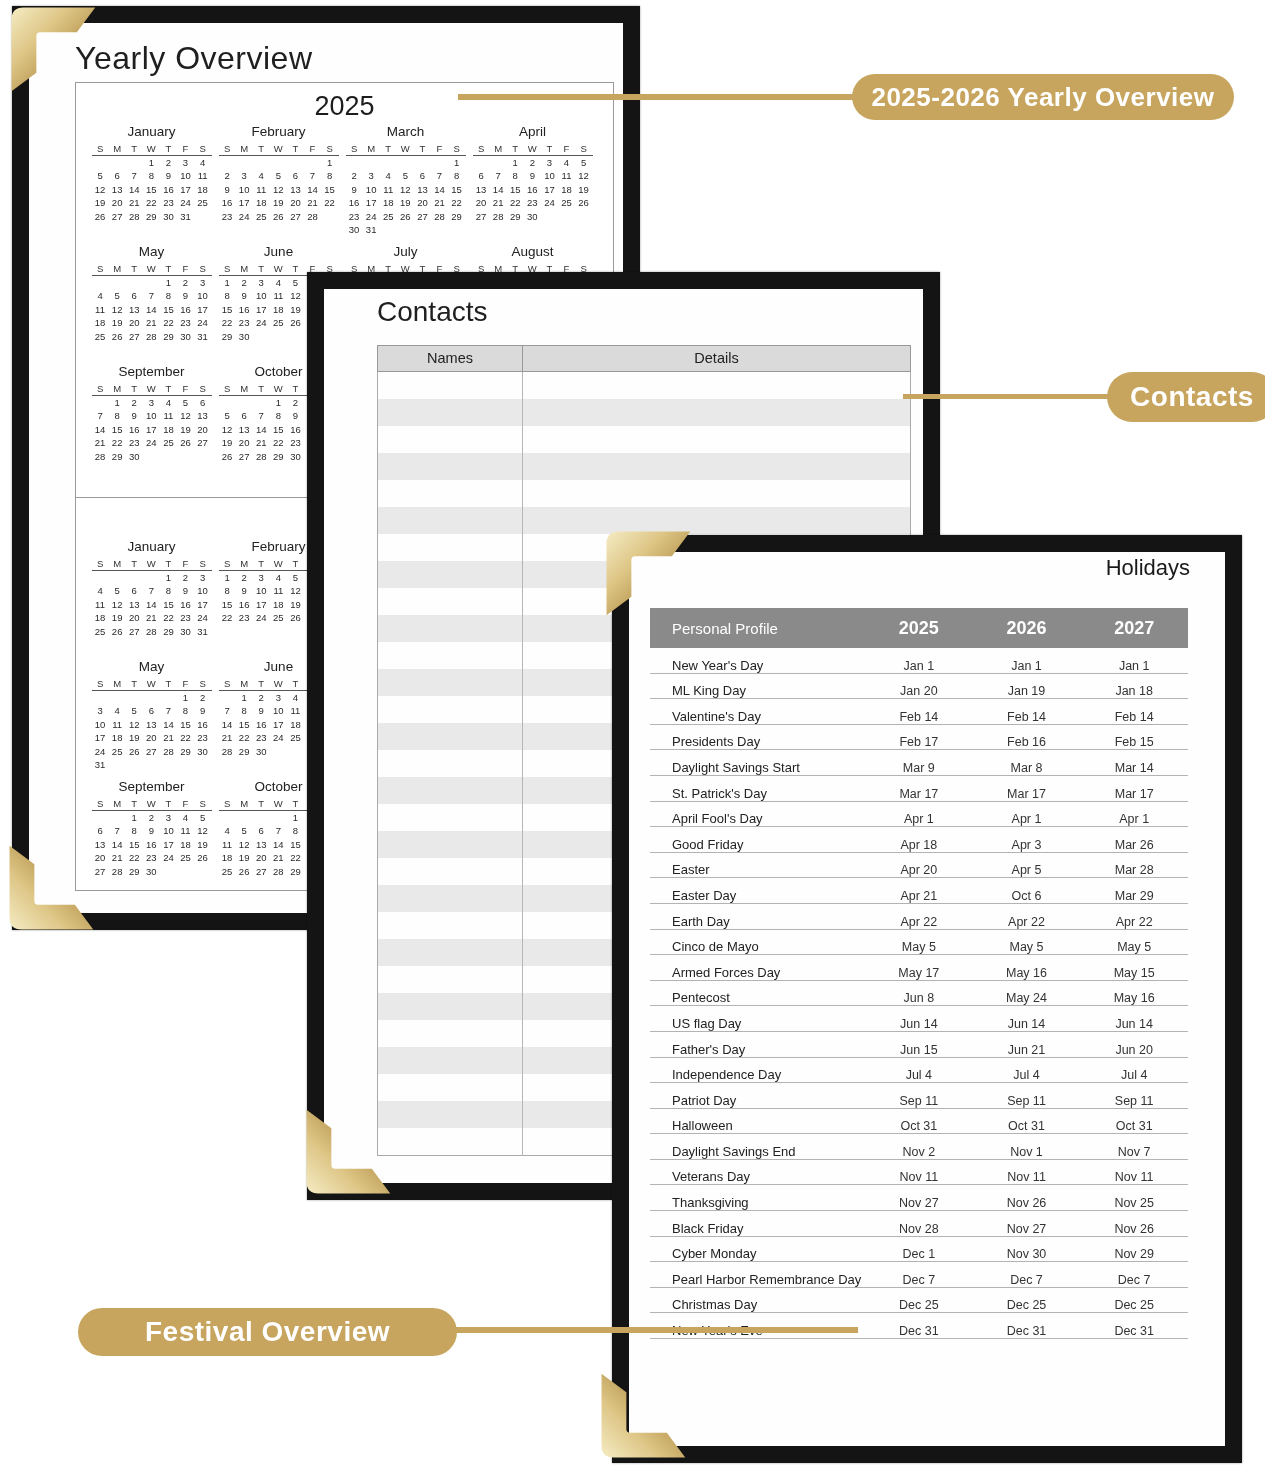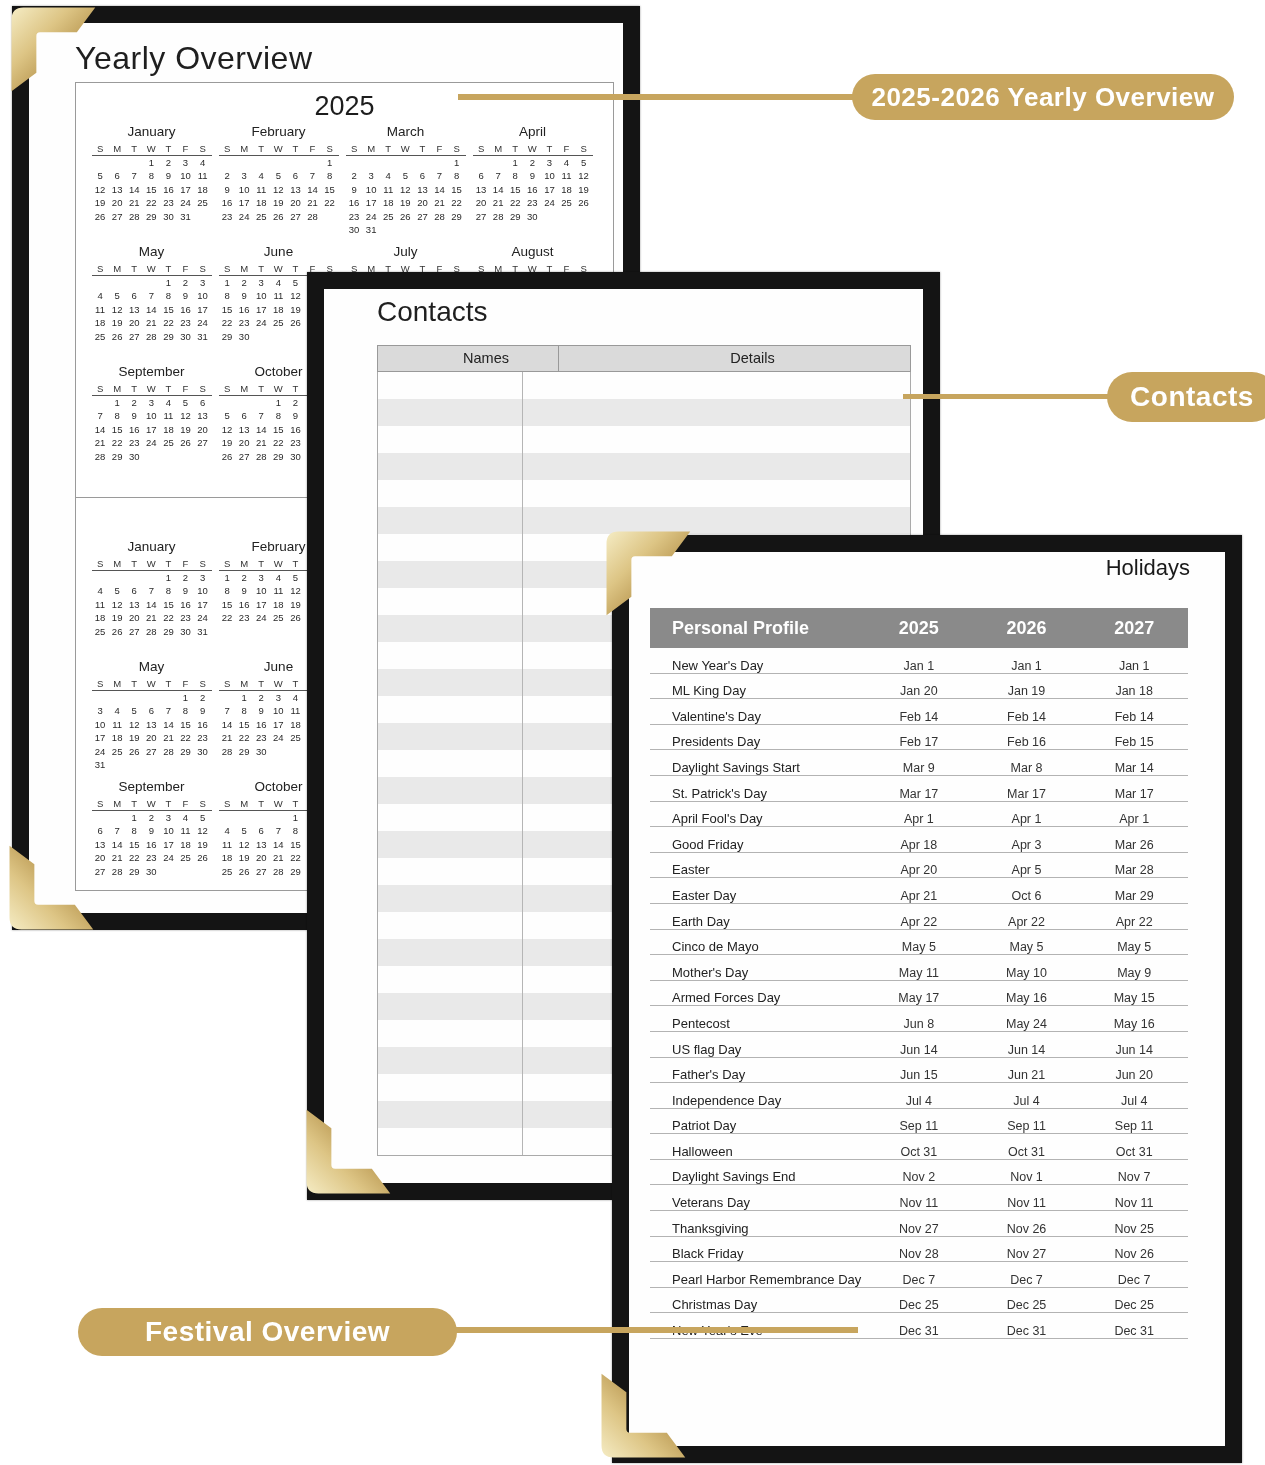--- a/index.html
+++ b/index.html
@@ -20,32 +20,32 @@
   .month-name{text-align:center;font-size:13.5px;color:#222;height:17px;line-height:17px;}
   .wk,.days{width:120px;margin:0 auto;display:grid;grid-template-columns:repeat(7,17.1px);}
   .wk{margin-top:3px;border-bottom:1px solid #555;padding-bottom:1px;}
   .wk span{font-size:9.5px;color:#333;text-align:center;line-height:11px;}
   .days span{font-size:9.5px;color:#2a2a2a;text-align:center;line-height:13.4px;}
   
   .page2{left:307px;top:272px;width:633px;height:928px;z-index:20;}
   .p2-title{position:absolute;left:70px;top:24px;font-size:28px;color:#1f1f1f;}
   .ct{position:absolute;left:70px;top:73px;width:534px;}
   .ct-header{display:flex;height:27px;background:#dadada;border:1px solid #999;box-sizing:border-box;}
-  .ct-header div{font-size:14.5px;color:#222;text-align:center;line-height:25px;margin-left:36px;}
+  .ct-header div{font-size:14.5px;color:#222;text-align:center;line-height:25px;}
   .ct-h-names{width:145px;border-right:1px solid #999;box-sizing:border-box;}
   .ct-h-details{flex:1;}
   .ct-body{position:relative;border:1px solid #aaa;border-top:none;box-sizing:border-box;}
   .ct-row{height:27px;}
   .ct-row.alt{background:#e9e9e9;}
   .ct-divider{position:absolute;left:144px;top:0;bottom:0;width:1px;background:#b5b5b5;}
   
   .page3{left:612px;top:535px;width:630px;height:928px;z-index:30;}
   .p3-title{position:absolute;right:52px;top:20px;font-size:22px;color:#1a1a1a;}
   .h-header{position:absolute;left:38px;top:73px;width:538px;height:40px;background:#8a8a8a;display:flex;align-items:center;}
-  .h-header .hp{width:215px;padding-left:22px;box-sizing:border-box;color:#fff;font-weight:bold;font-size:18px;}
+  .h-header .hp{width:215px;padding-left:22px;box-sizing:border-box;color:#fff;font-weight:normal;font-size:15px;}
   .h-header .hy{flex:1;text-align:center;color:#fff;font-weight:bold;font-size:18px;}
   .h-rows{position:absolute;left:38px;top:113px;width:538px;}
   .h-row{display:flex;align-items:flex-end;height:25.6px;border-bottom:1px solid #b3b3b3;box-sizing:border-box;}
   .h-row .hn{width:215px;padding-left:22px;box-sizing:border-box;font-size:13px;color:#222;white-space:nowrap;}
   .h-row .hd{flex:1;text-align:center;font-size:12.5px;color:#333;}
   
   .corner{position:absolute;width:92px;height:92px;z-index:40;}
   .corner.flip{transform:scaleY(-1);}
   
   .c-line{position:absolute;z-index:50;}
@@ -957,26 +957,20 @@
         <div class="hd">Apr 22</div>
         <div class="hd">Apr 22</div>
       </div>
       <div class="h-row">
         <div class="hn">Cinco de Mayo</div>
         <div class="hd">May 5</div>
         <div class="hd">May 5</div>
         <div class="hd">May 5</div>
       </div>
       <div class="h-row">
-        <div class="hn">Mother's Day</div>
-        <div class="hd">May 11</div>
-        <div class="hd">May 10</div>
-        <div class="hd">May 9</div>
-      </div>
-      <div class="h-row">
         <div class="hn">Armed Forces Day</div>
         <div class="hd">May 17</div>
         <div class="hd">May 16</div>
         <div class="hd">May 15</div>
       </div>
       <div class="h-row">
         <div class="hn">Pentecost</div>
         <div class="hd">Jun 8</div>
         <div class="hd">May 24</div>
         <div class="hd">May 16</div>
@@ -1027,20 +1021,26 @@
         <div class="hn">Thanksgiving</div>
         <div class="hd">Nov 27</div>
         <div class="hd">Nov 26</div>
         <div class="hd">Nov 25</div>
       </div>
       <div class="h-row">
         <div class="hn">Black Friday</div>
         <div class="hd">Nov 28</div>
         <div class="hd">Nov 27</div>
         <div class="hd">Nov 26</div>
+      </div>
+      <div class="h-row">
+        <div class="hn">Cyber Monday</div>
+        <div class="hd">Dec 1</div>
+        <div class="hd">Nov 30</div>
+        <div class="hd">Nov 29</div>
       </div>
       <div class="h-row">
         <div class="hn">Pearl Harbor Remembrance Day</div>
         <div class="hd">Dec 7</div>
         <div class="hd">Dec 7</div>
         <div class="hd">Dec 7</div>
       </div>
       <div class="h-row">
         <div class="hn">Christmas Day</div>
         <div class="hd">Dec 25</div>

